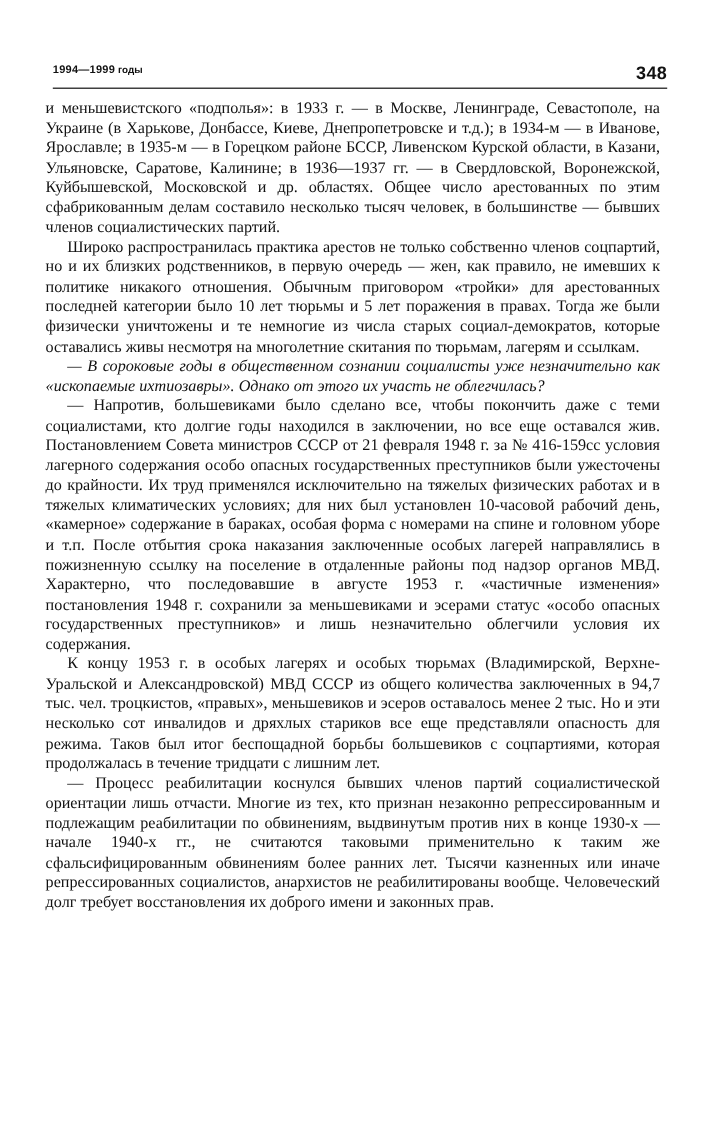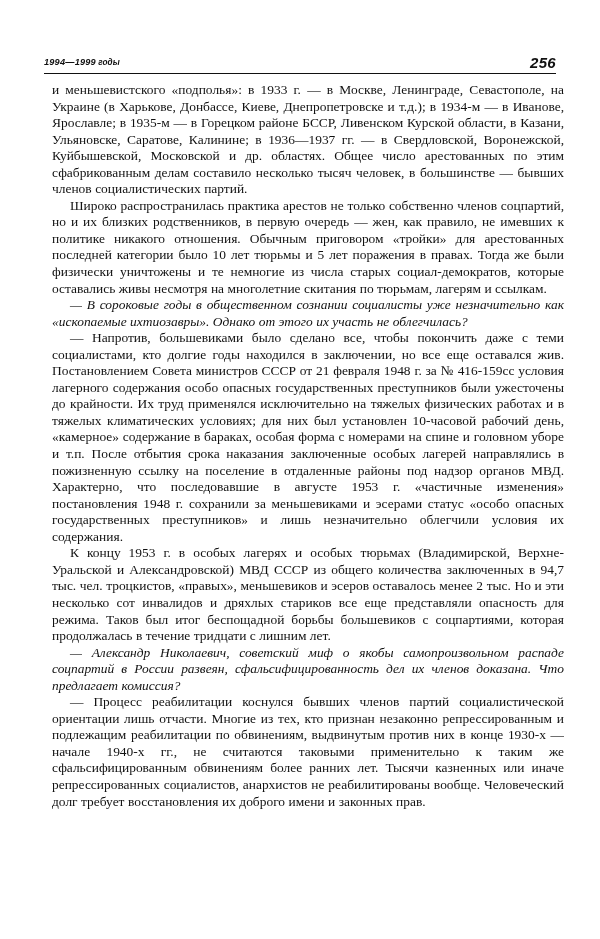--- a/index.html
+++ b/index.html
@@ -27,26 +27,25 @@
   }
 
   
   .running-head {
     position: absolute;
     left: 44px;
     top: 54px;
     width: 512px;
     height: 20px;
     display: flex;
-    align-items: center;
+    align-items: flex-start;
     justify-content: space-between;
     border-bottom: 1.6px solid #111111;
     padding-bottom: 2px;
     box-sizing: border-box;
-    font-style: italic;
   }
   .head-title {
     font-family: "Liberation Sans", "DejaVu Sans", sans-serif;
     font-weight: bold;
     font-size: 9.2px;
     letter-spacing: 0.2px;
     line-height: 1;
     white-space: nowrap;
   }
   .head-title .hw {
@@ -57,21 +56,21 @@
     font-family: "Liberation Sans", "DejaVu Sans", sans-serif;
     font-weight: bold;
     font-size: 15px;
     line-height: 1;
     letter-spacing: 0.3px;
   }
 
   
   .column {
     position: absolute;
-    left: 52px;
+    left: 38px;
     top: 82px;
     width: 512px;
   }
 
   p.para {
     margin: 0;
     font-size: 13.45px;
     line-height: 16.55px;
     text-align: justify;
     text-indent: 18px;
@@ -85,26 +84,25 @@
     font-style: italic;
   }
 </style>
 </head>
 <body>
 
 <div class="page">
 
   <div class="running-head">
     <div class="head-title"><span>1994—1999</span><span class="hw">&nbsp;</span><span class="hw">годы</span></div>
-    <div class="folio">256</div>
+    <div class="folio">348</div>
   </div>
 
   <div class="column">
     <p class="para no-indent">и меньшевистского «подполья»: в 1933 г. — в Москве, Ленинграде, Севастополе, на Украине (в Харькове, Донбассе, Киеве, Днепропетровске и т.д.); в 1934-м — в Иванове, Ярославле; в 1935-м — в Горецком районе БССР, Ливенском Курской области, в Казани, Ульяновске, Саратове, Калинине; в 1936—1937 гг. — в Свердловской, Воронежской, Куйбышевской, Московской и др. областях. Общее число арестованных по этим сфабрикованным делам составило несколько тысяч человек, в большинстве — бывших членов социалистических партий.</p>
     <p class="para">Широко распространилась практика арестов не только собственно членов соцпартий, но и их близких родственников, в первую очередь — жен, как правило, не имевших к политике никакого отношения. Обычным приговором «тройки» для арестованных последней категории было 10 лет тюрьмы и 5 лет поражения в правах. Тогда же были физически уничтожены и те немногие из числа старых социал-демократов, которые оставались живы несмотря на многолетние скитания по тюрьмам, лагерям и ссылкам.</p>
     <p class="para q">— В сороковые годы в общественном сознании социалисты уже незначительно как «ископаемые ихтиозавры». Однако от этого их участь не облегчилась?</p>
     <p class="para">— Напротив, большевиками было сделано все, чтобы покончить даже с теми социалистами, кто долгие годы находился в заключении, но все еще оставался жив. Постановлением Совета министров СССР от 21 февраля 1948 г. за № 416-159сс условия лагерного содержания особо опасных государственных преступников были ужесточены до крайности. Их труд применялся исключительно на тяжелых физических работах и в тяжелых климатических условиях; для них был установлен 10-часовой рабочий день, «камерное» содержание в бараках, особая форма с номерами на спине и головном уборе и т.п. После отбытия срока наказания заключенные особых лагерей направлялись в пожизненную ссылку на поселение в отдаленные районы под надзор органов МВД. Характерно, что последовавшие в августе 1953 г. «частичные изменения» постановления 1948 г. сохранили за меньшевиками и эсерами статус «особо опасных государственных преступников» и лишь незначительно облегчили условия их содержания.</p>
     <p class="para">К концу 1953 г. в особых лагерях и особых тюрьмах (Владимирской, Верхне-Уральской и Александровской) МВД СССР из общего количества заключенных в 94,7 тыс. чел. троцкистов, «правых», меньшевиков и эсеров оставалось менее 2 тыс. Но и эти несколько сот инвалидов и дряхлых стариков все еще представляли опасность для режима. Таков был итог беспощадной борьбы большевиков с соцпартиями, которая продолжалась в течение тридцати с лишним лет.</p>
-    <p class="para q">— Александр Николаевич, советский миф о якобы самопроизвольном распаде соцпартий в России развеян, сфальсифицированность дел их членов доказана. Что предлагает комиссия?</p>
     <p class="para">— Процесс реабилитации коснулся бывших членов партий социалистической ориентации лишь отчасти. Многие из тех, кто признан незаконно репрессированным и подлежащим реабилитации по обвинениям, выдвинутым против них в конце 1930-х — начале 1940-х гг., не считаются таковыми применительно к таким же сфальсифицированным обвинениям более ранних лет. Тысячи казненных или иначе репрессированных социалистов, анархистов не реабилитированы вообще. Человеческий долг требует восстановления их доброго имени и законных прав.</p>
   </div>
 
 </div>
 
 </body></html>

